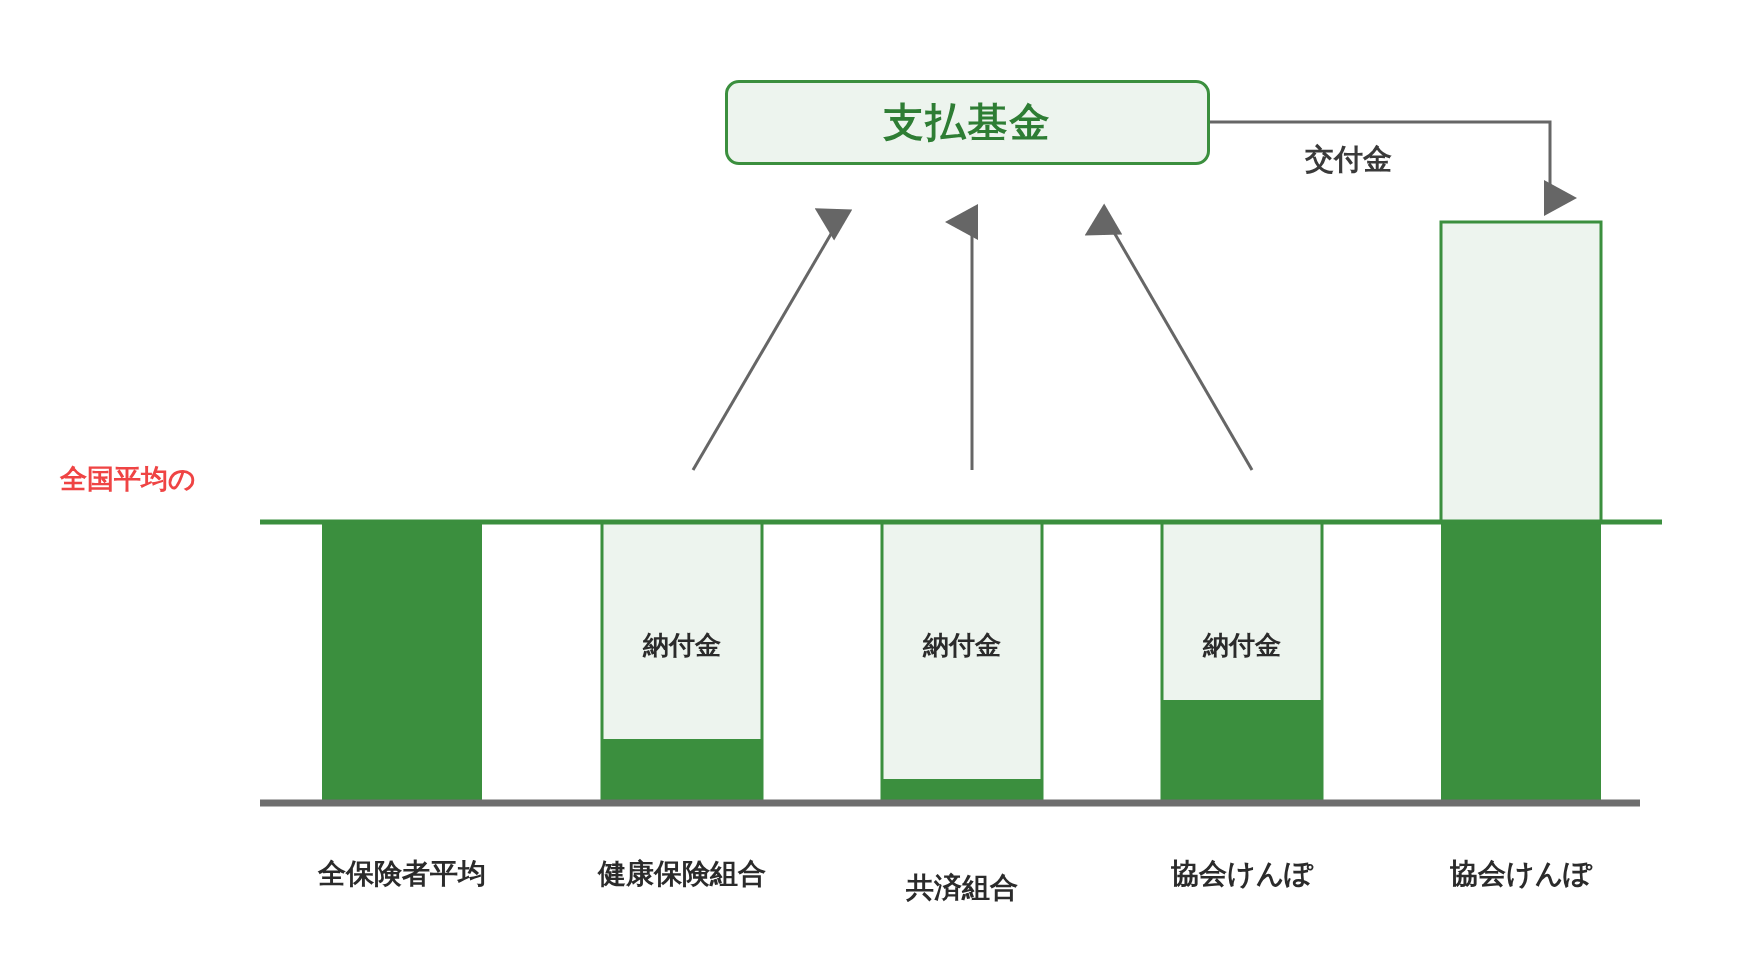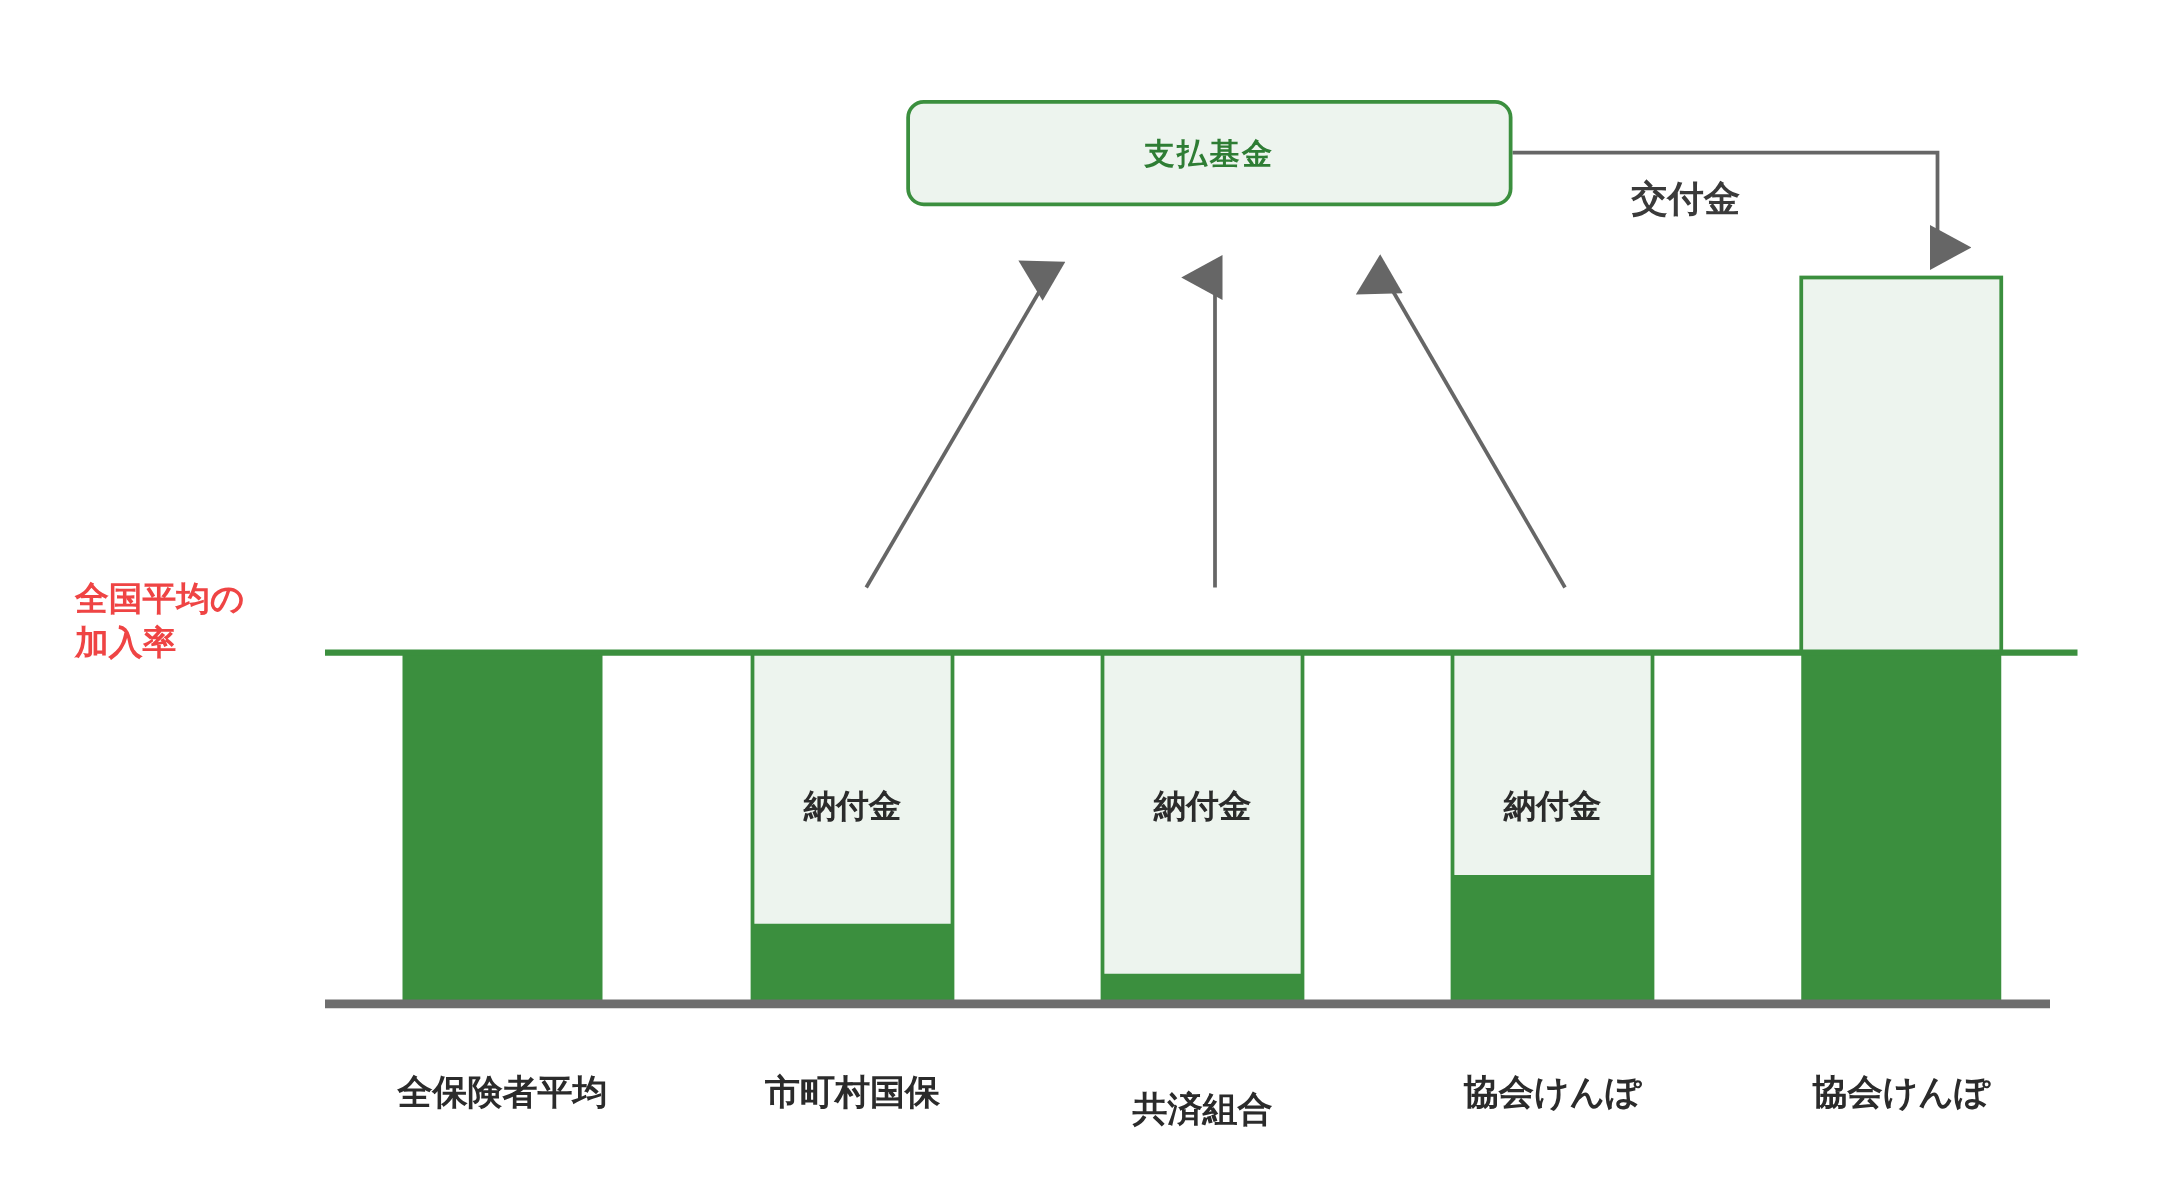--- a/index.html
+++ b/index.html
@@ -30,21 +30,21 @@
     box-sizing: border-box;
     border: 3px solid #3B8F3E;
     border-radius: 14px;
     background: #EDF4EE;
     display: flex;
     align-items: center;
     justify-content: center;
   }
   .fund-box-label {
     color: #2E7D34;
-    font-size: 24px;
+    font-size: 40px;
     font-weight: bold;
     letter-spacing: 2px;
   }
 
   
   .axis-label {
     position: absolute;
     left: 60px;
     top: 462px;
     width: 195px;
@@ -140,28 +140,27 @@
 
     <path d="M1210,122 L1550,122 L1550,198" fill="none" stroke="#666666" stroke-width="3" marker-end="url(#arrowDown)"></path>
   </svg>
 
   <div class="fund-box">
     <span class="fund-box-label">支払基金</span>
   </div>
 
   <div class="axis-label">
     <div>全国平均の</div>
-    <div>加入率</div>
   </div>
 
   <div class="grant-label">交付金</div>
 
   <div class="bar-inner-label" style="left:682px; top:645px;">納付金</div>
   <div class="bar-inner-label" style="left:962px; top:645px;">納付金</div>
   <div class="bar-inner-label" style="left:1242px; top:645px;">納付金</div>
 
   <div class="cat-label" style="left:402px;">全保険者平均</div>
-  <div class="cat-label" style="left:682px;">市町村国保</div>
+  <div class="cat-label" style="left:682px;">健康保険組合</div>
   <div class="cat-label" style="left:962px;margin-top:14px;">共済組合</div>
   <div class="cat-label" style="left:1242px;">協会けんぽ</div>
   <div class="cat-label" style="left:1521px;">協会けんぽ</div>
 
 </div>
 
 </body></html>

